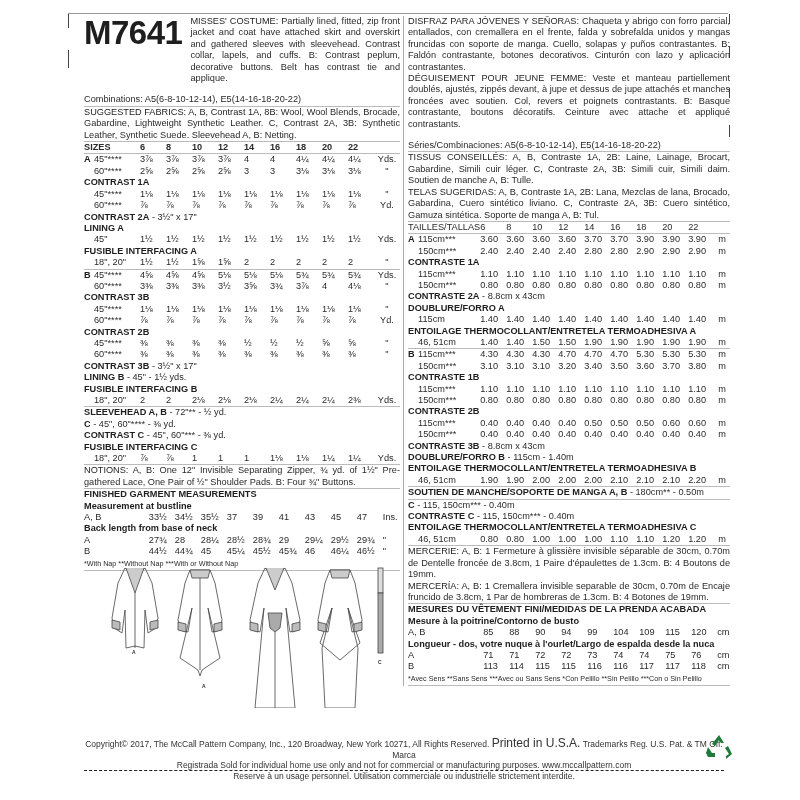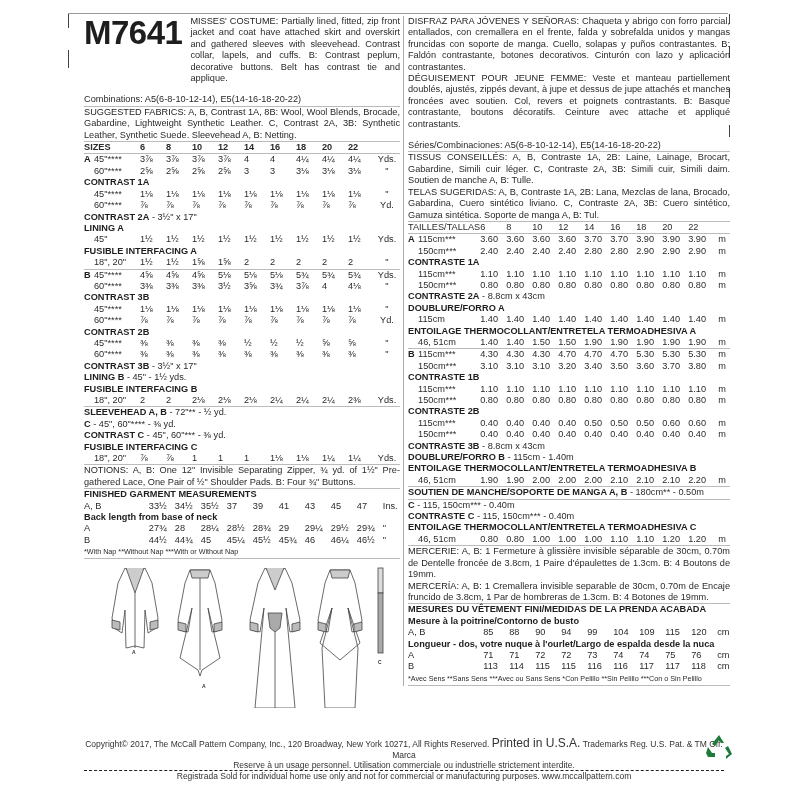--- a/index.html
+++ b/index.html
@@ -318,20 +318,23 @@
   <div class="desc ul">
     <span class="b">NOTIONS: A, B:</span>
     <span>One 12" Invisible Separating Zipper, ¾ yd. of 1½" Pre-gathered Lace, One Pair of ½" Shoulder Pads.</span>
     <span class="b">B:</span>
     <span>Four ¾" Buttons.</span>
   </div>
   <div class="sec">FINISHED GARMENT MEASUREMENTS</div>
   <table>
       <tbody id="en-meas">
         <tr>
+          <td colspan="12" class="sec">Measurement at bustline</td>
+        </tr>
+        <tr>
           <td colspan="2" style="width: 56px;">A, B</td>
           <td class="v">33½</td>
           <td class="v">34½</td>
           <td class="v">35½</td>
           <td class="v">37</td>
           <td class="v">39</td>
           <td class="v">41</td>
           <td class="v">43</td>
           <td class="v">45</td>
           <td class="v">47</td>
@@ -770,22 +773,22 @@
     <text x="288" y="116">C</text>
   </g>
 </svg>
 
 <div id="footer">
   <div>
     <span>Copyright© 2017, The McCall Pattern Company, Inc., 120 Broadway, New York 10271, All Rights Reserved.</span>
     <span class="big">Printed in U.S.A.</span>
     <span>Trademarks Reg. U.S. Pat. &amp; TM Off. Marca</span>
   </div>
+  <div>Registrada  Sold for individual home use only and not for commercial or manufacturing purposes. www.mccallpattern.com</div>
   <div>Reserve à un usage personnel. Utilisation commerciale ou industrielle strictement interdite.</div>
-  <div>Registrada  Sold for individual home use only and not for commercial or manufacturing purposes. www.mccallpattern.com</div>
 </div>
 <div id="cutline"></div>
 <svg id="recycle" viewBox="0 0 30 30">
   <g fill="#1f7a3a">
     <path d="M15,2 L20,10 L17,10 L15,7 L11,13 L8,11 Z"></path>
     <path d="M24,13 L28,21 L22,26 L22,23 L25,21 L21,15 Z"></path>
     <path d="M4,14 L8,20 L11,20 L11,24 L4,24 L2,20 Z"></path>
   </g>
 </svg>
 

